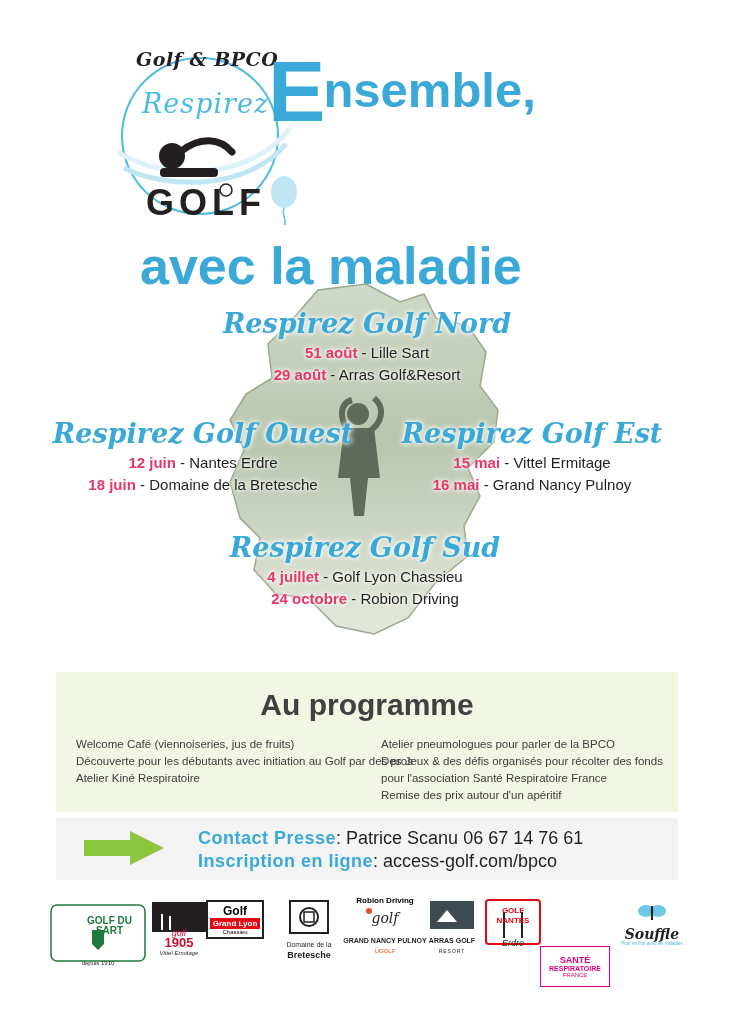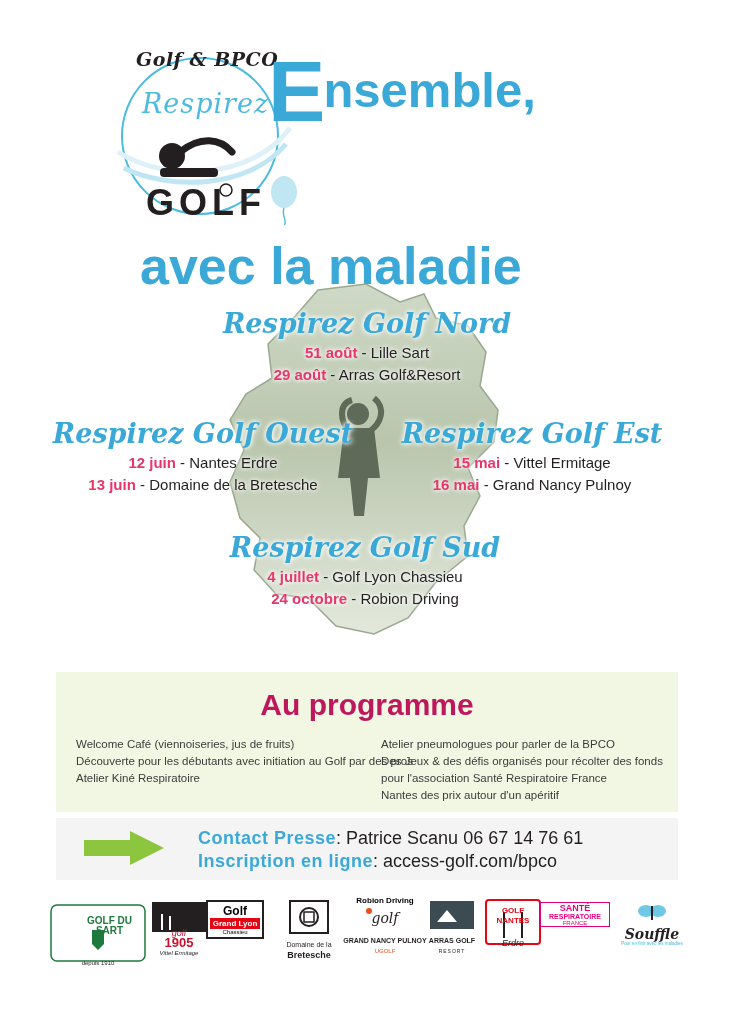--- a/index.html
+++ b/index.html
@@ -136,21 +136,21 @@
     position: absolute;
     left: 56px; top: 672px;
     width: 622px; height: 140px;
     background: #f2f7e3;
   }
   .programme-title {
     text-align: center;
     font-family: "Liberation Sans", sans-serif;
     font-weight: bold;
     font-size: 30px;
-    color: #be185d;
+    color: #404040;
     padding-top: 16px;
   }
   .programme-cols {
     display: flex;
     padding: 14px 20px 0 20px;
     gap: 14px;
   }
   .programme-col { width: 50%; }
   .programme-col p {
     font-size: 11.5px;
@@ -282,21 +282,21 @@
     </div>
 
     <div class="region" id="region-ouest">
       <div class="region-title">Respirez Golf Ouest</div>
       <div class="region-line">
         <span class="date">12 juin</span>
         <span>-</span>
         <span>Nantes Erdre</span>
       </div>
       <div class="region-line">
-        <span class="date">13 juin</span>
+        <span class="date">18 juin</span>
         <span>-</span>
         <span>Domaine de la Bretesche</span>
       </div>
     </div>
 
     <div class="region" id="region-est">
       <div class="region-title">Respirez Golf Est</div>
       <div class="region-line">
         <span class="date">15 mai</span>
         <span>-</span>
@@ -329,21 +329,21 @@
     <div class="programme-cols">
       <div class="programme-col">
         <p>Welcome Café (viennoiseries,  jus de fruits)</p>
         <p>Découverte pour les débutants avec initiation au Golf par des pros</p>
         <p>Atelier Kiné Respiratoire</p>
       </div>
       <div class="programme-col">
         <p>Atelier pneumologues pour parler de la BPCO</p>
         <p>Des Jeux &amp; des défis organisés pour récolter des fonds</p>
         <p>pour l'association Santé Respiratoire France</p>
-        <p>Nantes des prix autour d'un apéritif</p>
+        <p>Remise des prix autour d'un apéritif</p>
       </div>
     </div>
   </div>
 
   <div class="contact">
     <svg class="arrow-icon" width="82" height="36" viewBox="0 0 82 36">
       <path d="M0 10 L46 10 L46 1 L80 18 L46 35 L46 26 L0 26 Z" fill="#8cc63f"></path>
     </svg>
     <div class="contact-lines">
       <div class="contact-line">
@@ -429,21 +429,21 @@
         <path d="M20 40 L20 14 M38 40 L38 14" stroke="#231f20" stroke-width="2"></path>
       </svg>
       <div class="sponsor-inner" style="position:absolute;left:0;top:8px;width:62px;">
         <div style="font-weight:bold;font-size:8px;color:#e30613;">GOLF</div>
         <div style="font-weight:bold;font-size:8px;color:#e30613;">NANTES</div>
         <div style="font-style:italic;font-size:9px;margin-top:12px;">Erdre</div>
       </div>
     </div>
 
     <div class="sponsor s-sante">
-      <div style="border:1.5px solid #e6007e;padding:0 2px;">
+      <div style="border:1.5px solid #e6007e;padding:8px 2px;margin-top:44px;">
         <div style="font-weight:bold;font-size:9px;color:#e6007e;">SANTÉ</div>
         <div style="font-weight:bold;font-size:7px;color:#e6007e;">RESPIRATOIRE</div>
         <div style="font-size:6px;color:#e6007e;">FRANCE</div>
       </div>
     </div>
 
     <div class="sponsor s-souffle">
       <svg width="34" height="22" viewBox="0 0 34 22">
         <ellipse cx="11" cy="9" rx="8" ry="6" fill="#4bbbe0" opacity="0.8"></ellipse>
         <ellipse cx="23" cy="9" rx="8" ry="6" fill="#4bbbe0" opacity="0.8"></ellipse>

